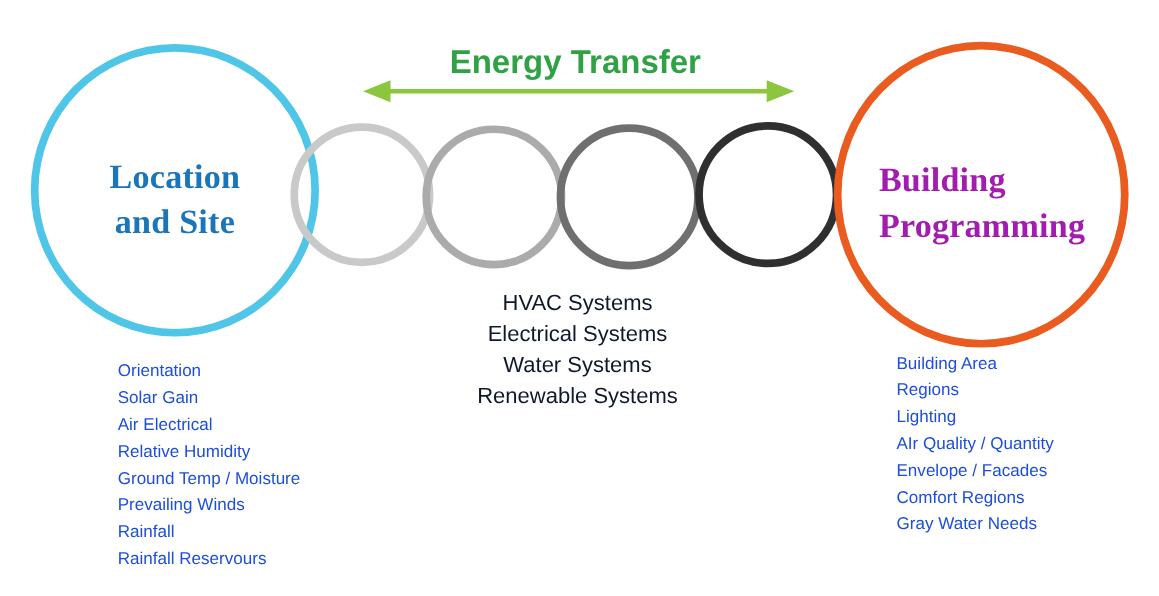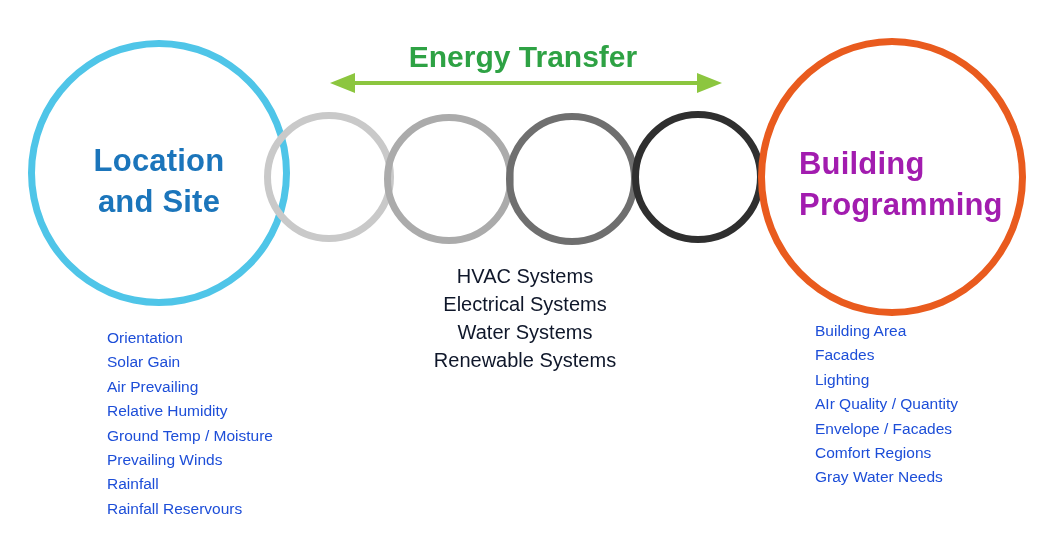--- a/index.html
+++ b/index.html
@@ -12,20 +12,21 @@
     overflow: hidden;
   }
   .big-circle {
     position: absolute;
     border-radius: 50%;
     box-sizing: border-box;
     border: 7px solid #6d28d9;
     background: transparent;
     display: flex;
     align-items: center;
+    font-family: Liberation Serif, serif;
   }
   .left-circle  { left: 28px;  top: 40px; width: 262px; height: 266px; justify-content: center; }
   .right-circle { left: 758px; top: 38px; width: 268px; height: 278px; }
   .circle-label {
     font-weight: bold;
     font-size: 31px;
     line-height: 1.32;
     letter-spacing: 0.2px;
   }
   .left-circle .circle-label { text-align: center; margin-top: 18px; }
@@ -105,31 +106,31 @@
   <div class="systems-list">
       <div>HVAC Systems</div>
       <div>Electrical Systems</div>
       <div>Water Systems</div>
       <div>Renewable Systems</div>
     </div>
 
   <div class="side-list left-list">
       <div>Orientation</div>
       <div>Solar Gain</div>
-      <div>Air Prevailing</div>
+      <div>Air Electrical</div>
       <div>Relative Humidity</div>
       <div>Ground Temp / Moisture</div>
       <div>Prevailing Winds</div>
       <div>Rainfall</div>
       <div>Rainfall Reservours</div>
     </div>
 
   <div class="side-list right-list">
       <div>Building Area</div>
-      <div>Facades</div>
+      <div>Regions</div>
       <div>Lighting</div>
       <div>AIr Quality / Quantity</div>
       <div>Envelope / Facades</div>
       <div>Comfort Regions</div>
       <div>Gray Water Needs</div>
     </div>
 
 </div>
 
 </body></html>

